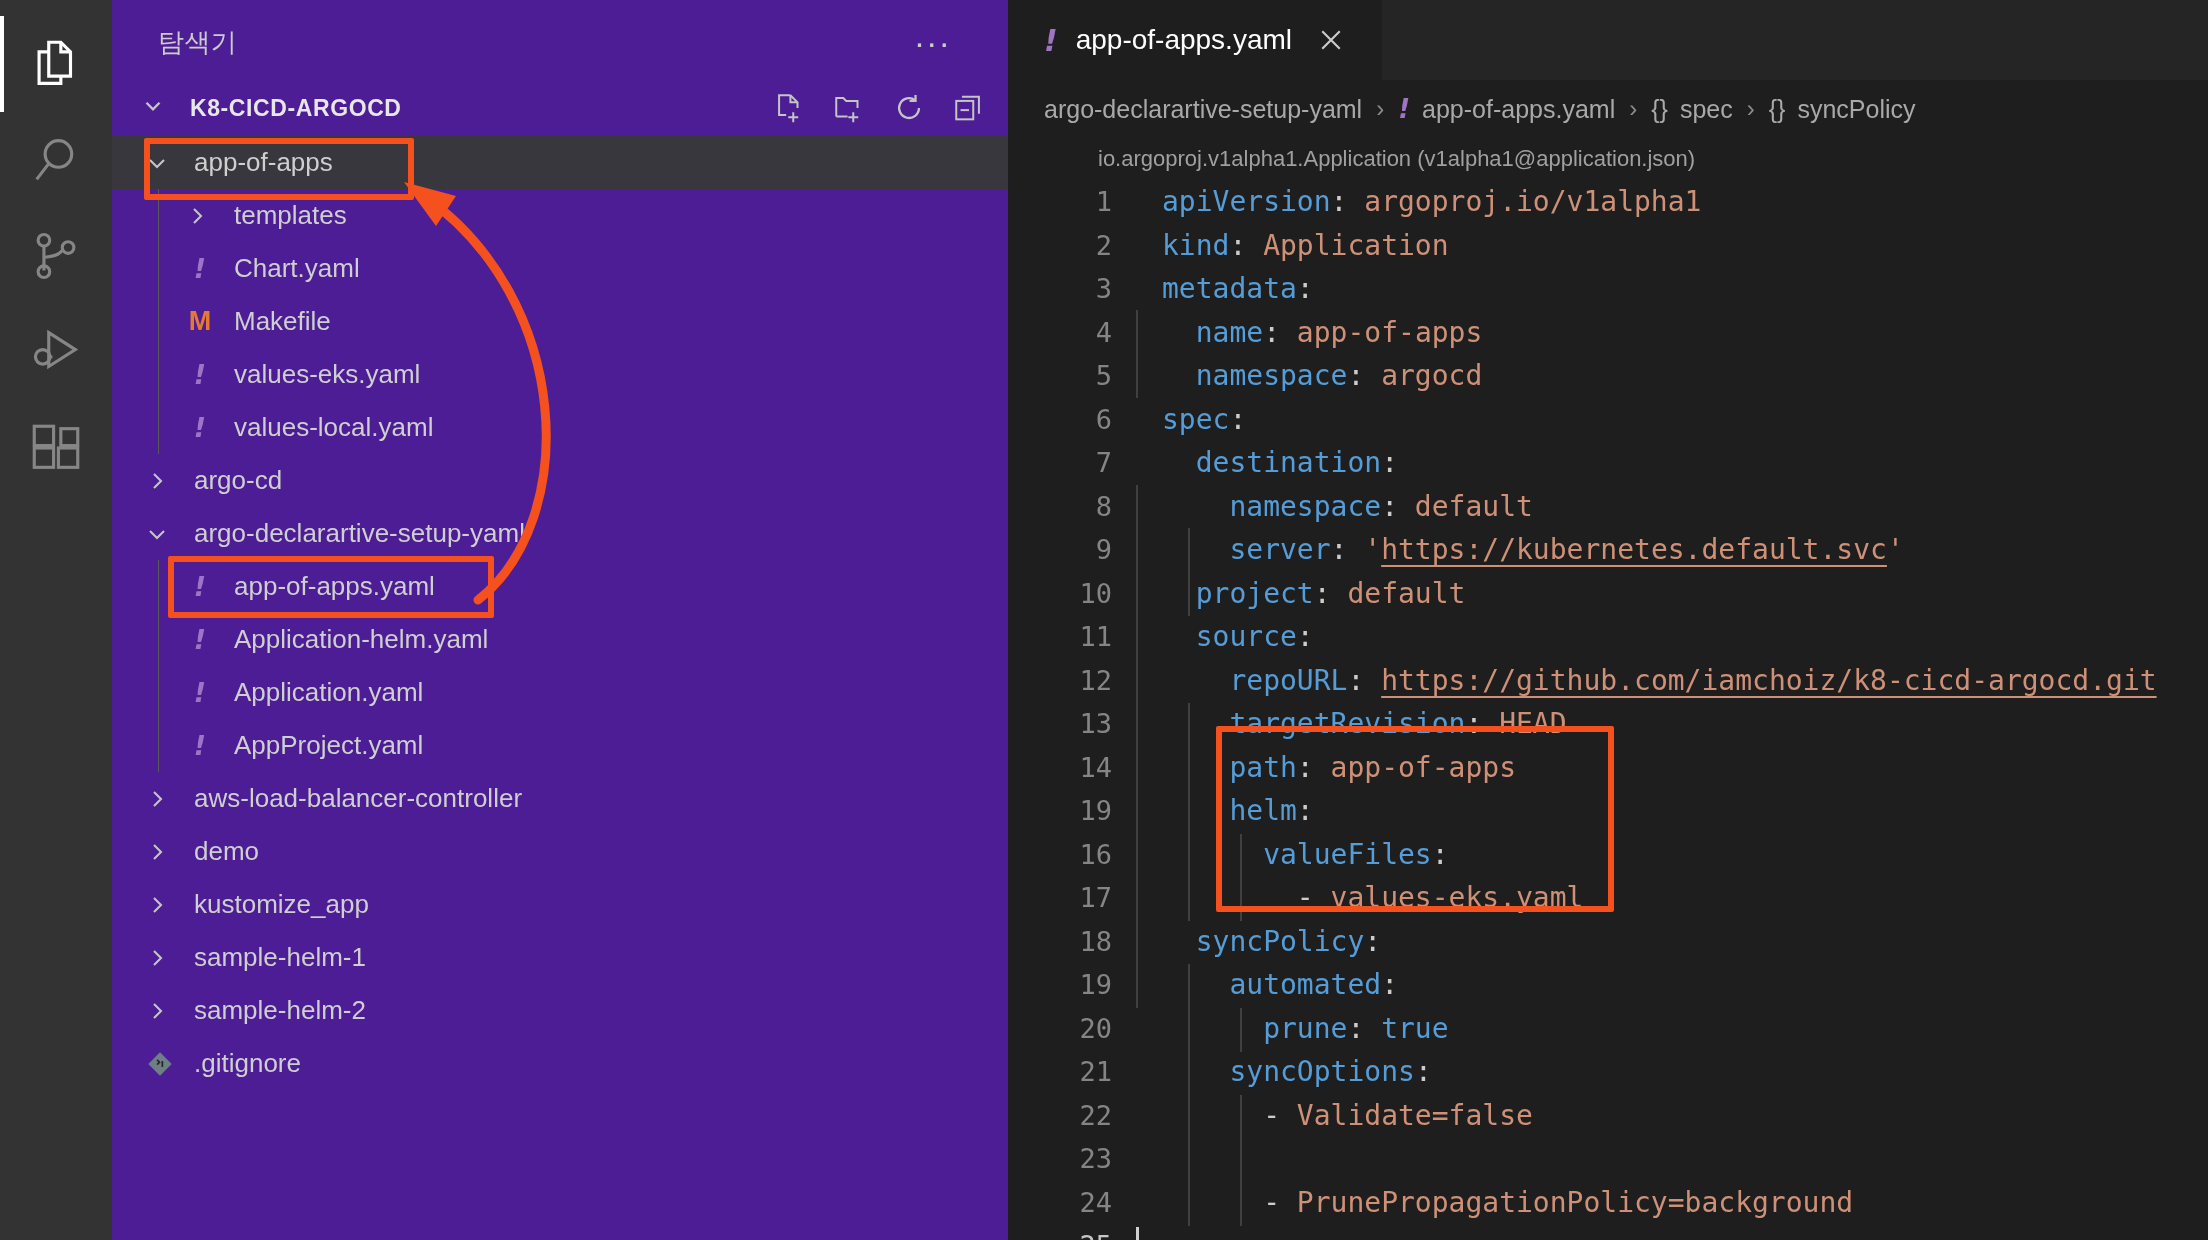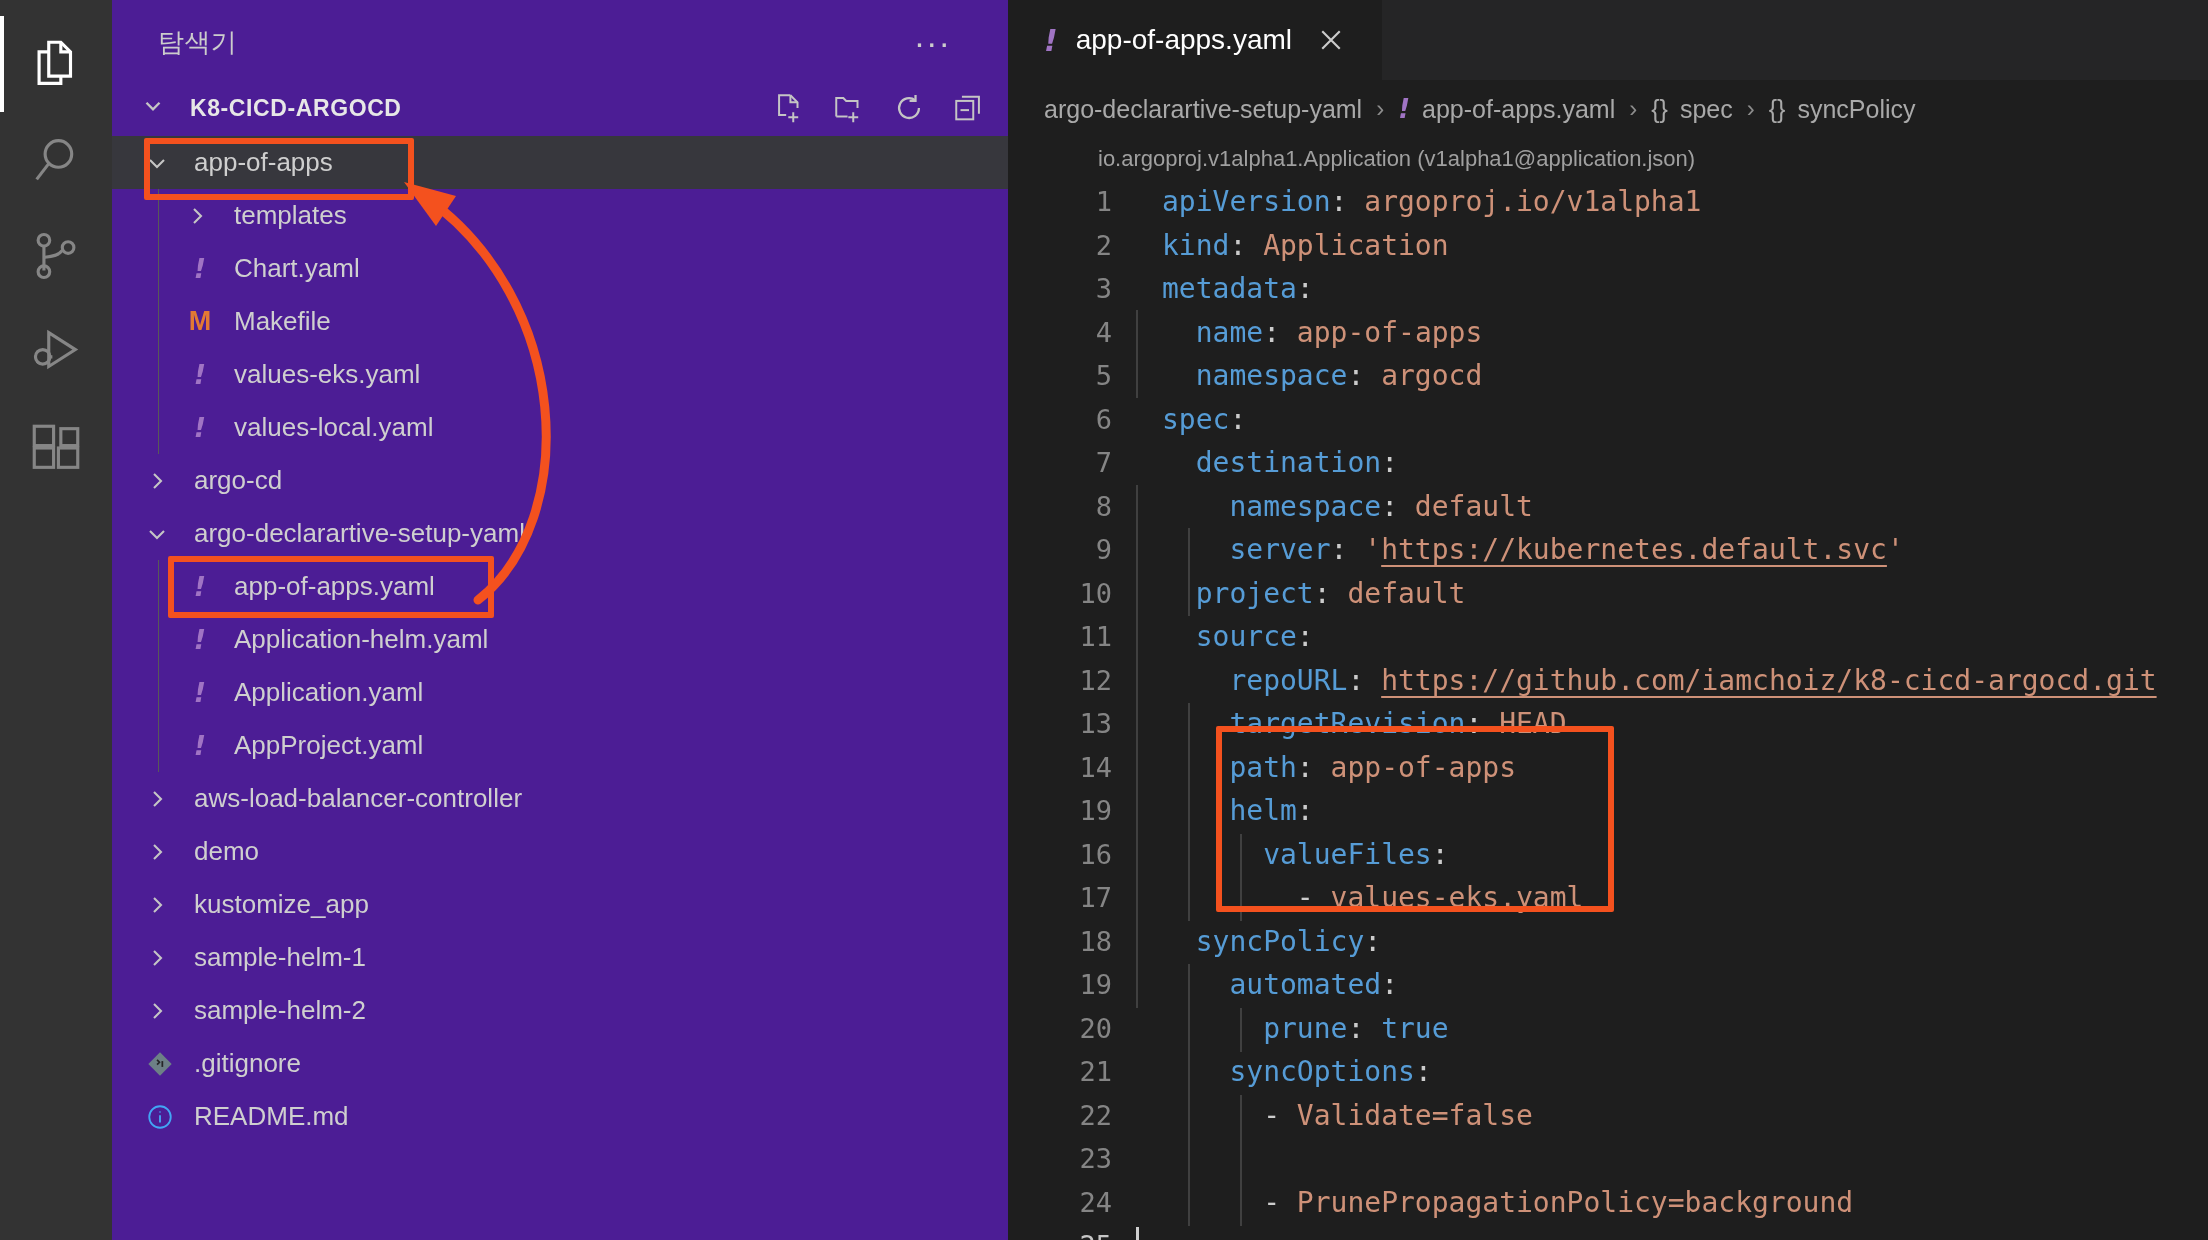--- a/index.html
+++ b/index.html
@@ -384,31 +384,20 @@
           <div style="width:28px;flex:0 0 28px"></div>
           <span class="ficon git">
             <svg width="28" height="28" viewBox="0 0 24 24" fill="#6d8086">
               <path d="M12 2l10 10-10 10L2 12z"></path>
               <path d="M9.5 8.5l2 2-2 2" stroke="#252526" stroke-width="1.5" fill="none"></path>
               <path d="M14 9.5v5" stroke="#252526" stroke-width="1.5"></path>
             </svg>
           </span>
           <span style="width:8px"></span>
           <span class="label">.gitignore</span>
-        </div>
-        <div class="row">
-          <div style="width:28px;flex:0 0 28px"></div>
-          <span class="ficon md">
-            <svg width="28" height="28" viewBox="0 0 24 24" fill="none" stroke="#42a5f5" stroke-width="1.6">
-              <circle cx="12" cy="12" r="9.2"></circle>
-              <path d="M12 10.5v6.2M12 7.3v.9"></path>
-            </svg>
-          </span>
-          <span style="width:8px"></span>
-          <span class="label">README.md</span>
         </div>
       </div>
   </div>
 
   <div class="editor">
 
     <div class="tabbar">
       <div class="tab">
         <span class="tab-icon">!</span>
         <span class="tab-label">app-of-apps.yaml</span>

